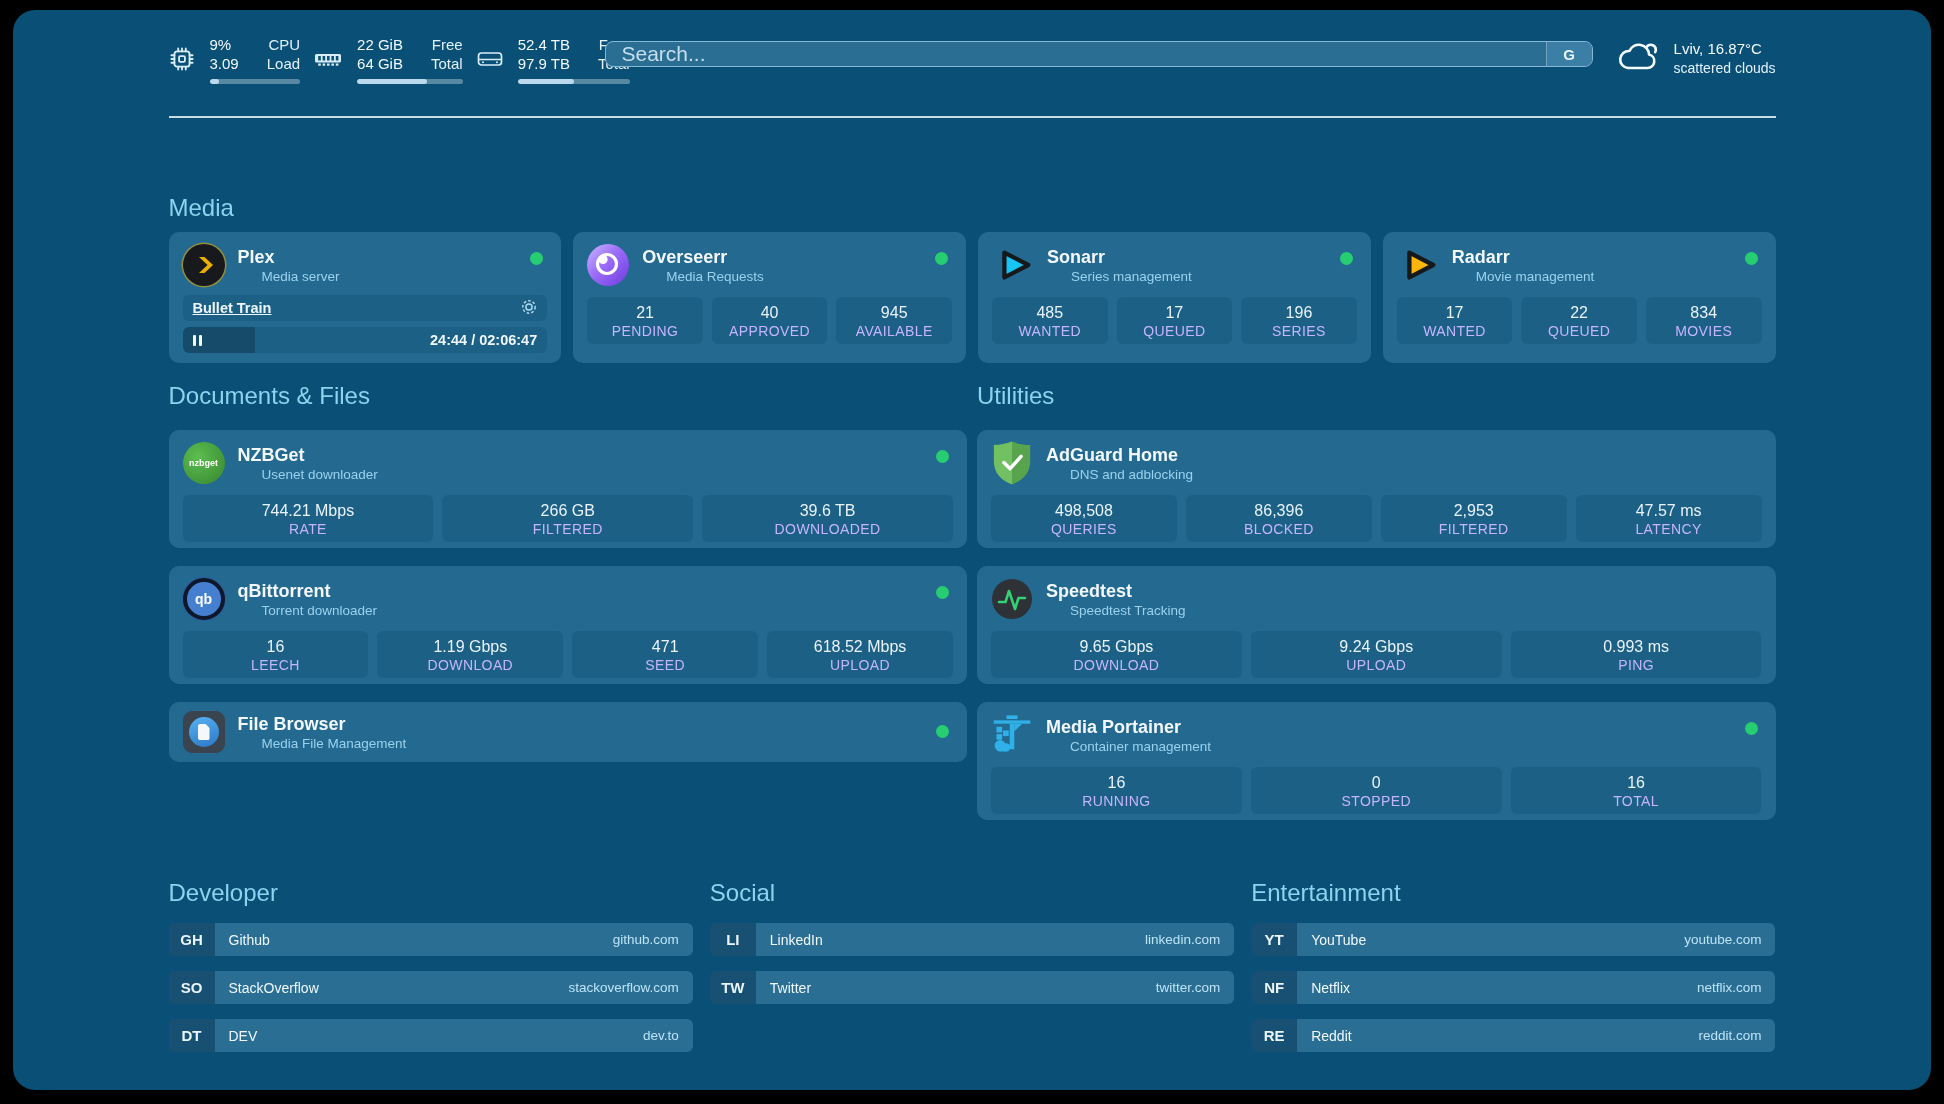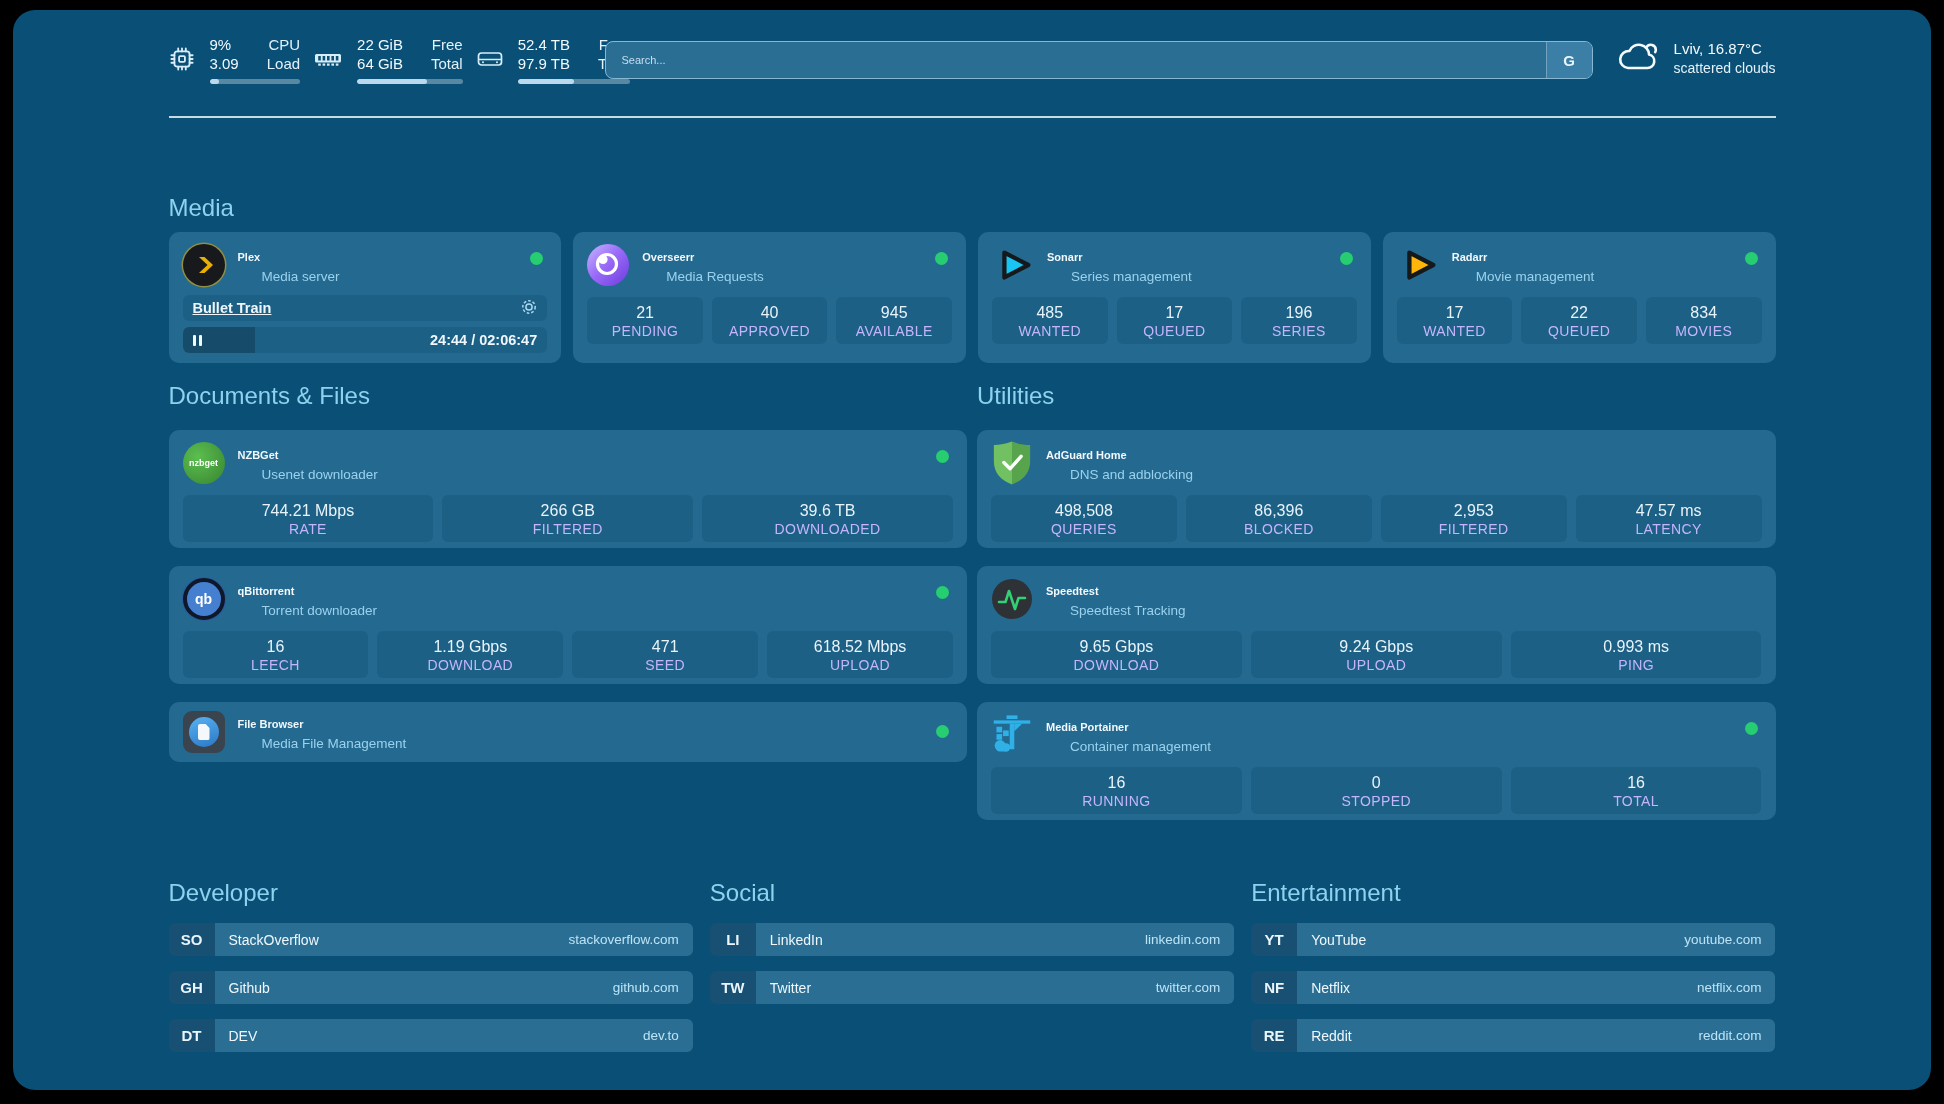--- a/index.html
+++ b/index.html
@@ -13,22 +13,22 @@
   .sysstats { display:flex; gap:14px; width:436px; flex:none; }
   .sgroup { display:flex; gap:15px; align-items:center; height:54px; }
   .sg-icon { display:flex; align-items:center; }
   .sg-cols { display:grid; grid-template-columns:auto auto; column-gap:28px; row-gap:0; }
   .sg-val { font-size:15px; line-height:19px; font-weight:500; color:#F2F9FD; white-space:nowrap; }
   .sg-lab { font-size:15px; line-height:19px; font-weight:500; color:#E2F1FA; text-align:right; white-space:nowrap; }
   .sg-bar { height:5px; border-radius:3px; background:rgba(255,255,255,.32); margin-top:6px; overflow:hidden; }
   .sg-fill { display:block; height:100%; border-radius:3px; background:#BBD9EC; }
 
   .searchwrap { position:relative; width:988px; margin-top:9px; }
-  .searchwrap input { width:100%; height:38px; background:#2A6E94; border:1px solid #86B7D3;
-      border-radius:8px; padding:0 58px 0 16px; color:#EAF5FB; font-size:11px; font-family:"Liberation Sans",sans-serif; outline:none; }
+  .searchwrap input { width:100%; height:26px; background:#2A6E94; border:1px solid #86B7D3;
+      border-radius:8px; padding:0 58px 0 16px; color:#EAF5FB; font-size:21px; font-family:"Liberation Sans",sans-serif; outline:none; }
   .searchwrap input::placeholder { color:#C6DFEF; }
   .gbtn { position:absolute; right:1px; top:1px; bottom:1px; width:46px; background:#3C7FA6;
       border:none; border-left:1px solid rgba(255,255,255,.28); border-radius:0 7px 7px 0;
       display:flex; align-items:center; justify-content:center; font-size:15px; font-weight:600; color:#EAF5FB; cursor:pointer; }
   .weather { display:flex; gap:13px; margin-left:auto; margin-top:6px; align-items:center; }
   .w-loc { font-size:15px; line-height:20px; font-weight:500; color:#F4FAFD; }
   .w-cond { font-size:14px; line-height:19px; color:#E2F1FA; }
 
   .divider { height:2px; background:rgba(233,243,249,.85); margin-top:30px; }
 
@@ -40,21 +40,21 @@
 
   .cards4 { display:grid; grid-template-columns:repeat(4,1fr); gap:12px; }
   .twocol { display:grid; grid-template-columns:1fr 1fr; gap:10px; }
   .threecol { display:grid; grid-template-columns:repeat(3,1fr); gap:17px; margin-top:59px; }
 
   .card { background:#246990; border-radius:10px; padding:12px 14px; position:relative; cursor:pointer; }
   .card.h131 { height:131px; } .card.h118 { height:118px; }
   .card.h60 { height:60px; padding:9px 14px; }
   .card-header { display:flex; gap:13px; align-items:center; }
   .app-icon { width:42px; height:42px; flex:none; display:flex; align-items:center; justify-content:center; }
-  .app-title { font-size:11px; line-height:22px; font-weight:600; color:#F2F8FC; }
+  .app-title { font-size:18px; line-height:22px; font-weight:600; color:#F2F8FC; }
   .app-subtitle { font-size:13.5px; line-height:17px; color:#9AD2EE;padding-left:24px; }
   .status-dot { position:absolute; top:20px; right:18px; width:13px; height:13px; border-radius:50%; background:#27CE71; }
   .card.h60 .status-dot { top:23px; }
 
   .stat-row { display:grid; gap:9px; margin-top:11px; }
   .cols3 { grid-template-columns:repeat(3,1fr); }
   .cols4 { grid-template-columns:repeat(4,1fr); }
   .stat-box { background:#1D6085; border-radius:6px; height:47px; display:flex; flex-direction:column;
               align-items:center; justify-content:center; gap:2px; }
   .stat-value { font-size:16px; line-height:18px; color:#E8F3FA; }
@@ -503,34 +503,34 @@
             </div>
           </div>
         </div>
       </section>
     </div>
 
     <div class="threecol">
       <section>
         <h2 class="bm-h">Developer</h2>
         <div class="bm-row">
+          <span class="bm-tag">GH</span>
+          <span class="bm-body">
+            <span class="bm-name">Github</span>
+            <span class="bm-url">github.com</span>
+          </span>
+        </div>
+        <div class="bm-row">
           <span class="bm-tag">SO</span>
           <span class="bm-body">
             <span class="bm-name">StackOverflow</span>
             <span class="bm-url">stackoverflow.com</span>
           </span>
         </div>
         <div class="bm-row">
-          <span class="bm-tag">GH</span>
-          <span class="bm-body">
-            <span class="bm-name">Github</span>
-            <span class="bm-url">github.com</span>
-          </span>
-        </div>
-        <div class="bm-row">
           <span class="bm-tag">DT</span>
           <span class="bm-body">
             <span class="bm-name">DEV</span>
             <span class="bm-url">dev.to</span>
           </span>
         </div>
       </section>
 
       <section>
         <h2 class="bm-h">Social</h2>

